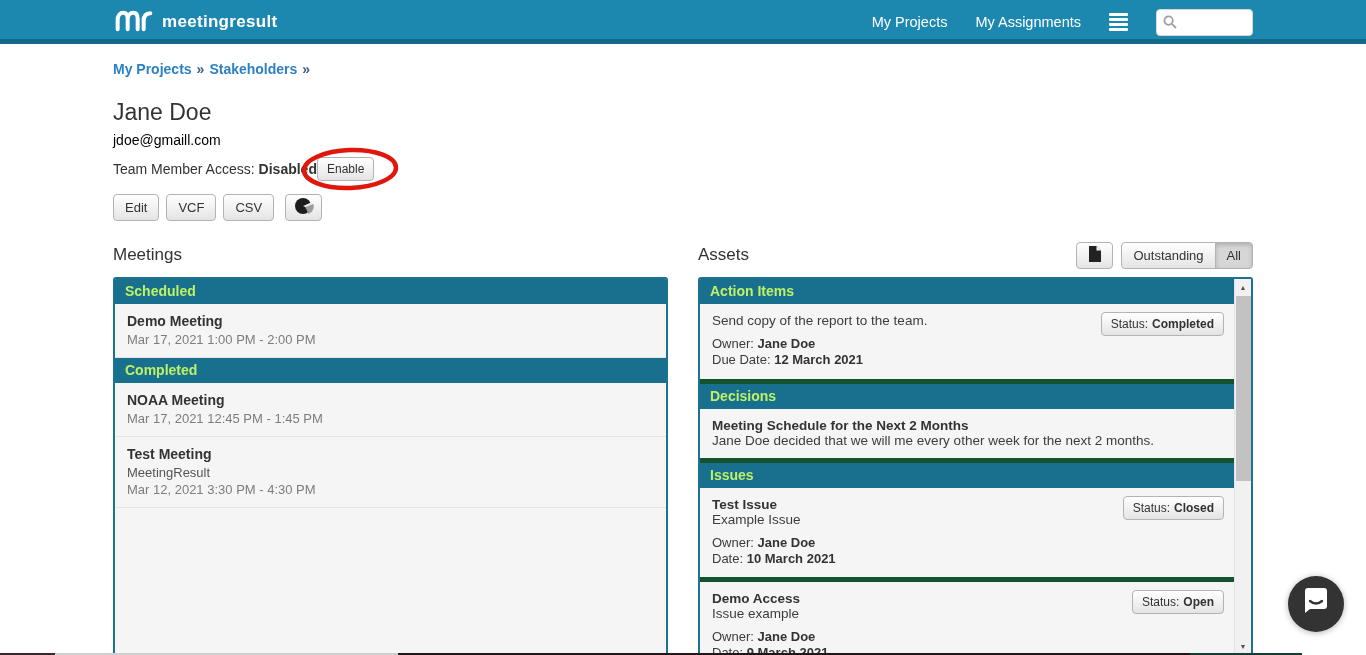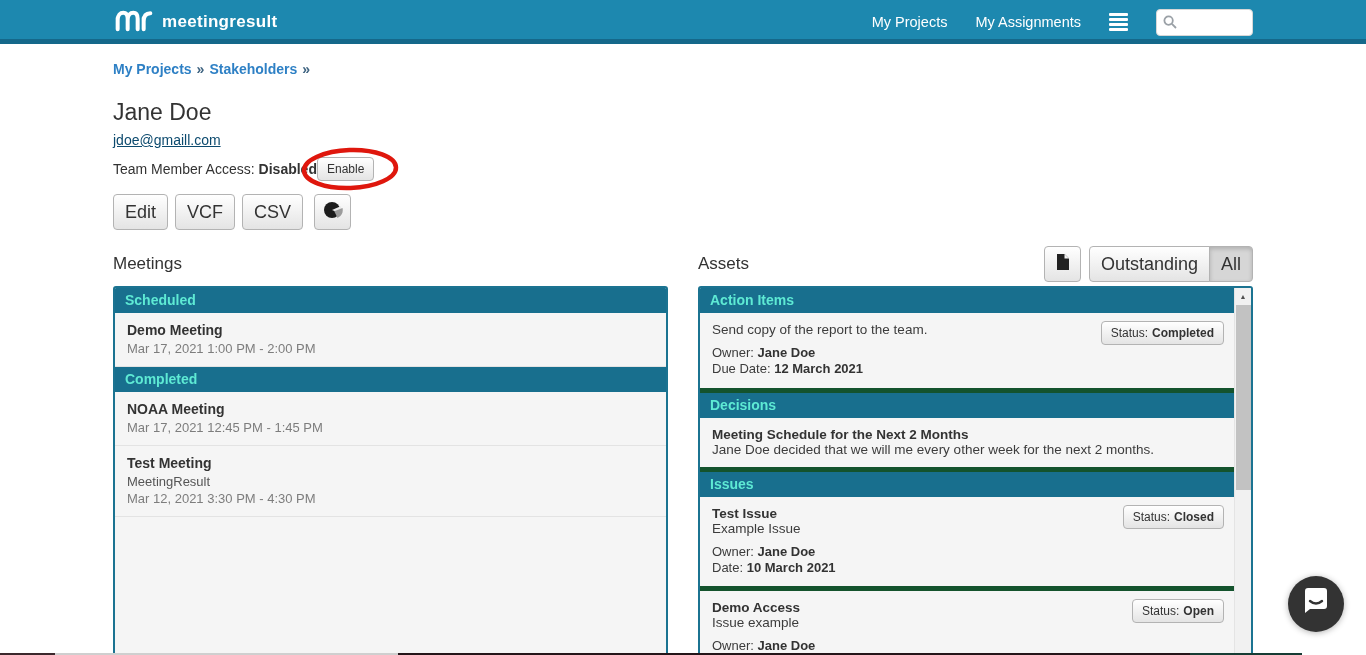--- a/index.html
+++ b/index.html
@@ -25,32 +25,32 @@
   }
   .search-glyph { position:absolute; left:7px; top:6px; }
 
   
   .container { width:1140px; margin:0 auto; position:relative; }
   .breadcrumb { padding-top:17px; font-size:14px; font-weight:bold; }
   .breadcrumb a { color:#2e80c5; text-decoration:none; cursor:pointer; }
   .crumb-sep { color:#3e6380; margin:0 5px; }
 
   .stk-name { margin-top:22px; font-size:23px; color:#333; }
-  .stk-email { margin-top:6px; font-size:14px; color:#0c4a6e;text-decoration:underline; }
+  .stk-email { margin-top:6px; font-size:14px; color:#000000; }
   .access-row { margin-top:9px; font-size:14px; color:#333; display:flex; align-items:center; position:relative; height:24px; }
   .access-status { font-weight:bold; margin-left:4px; }
 
   .btn {
     display:inline-flex; align-items:center; justify-content:center;
     background:linear-gradient(#ffffff,#e4e4e4); border:1px solid #b3b3b3;
     border-radius:4px; color:#333; cursor:pointer;
     font-family:"Liberation Sans", sans-serif;
   }
   .btn-sm { font-size:12px; padding:3px 9px; height:24px; }
-  .btn-md { font-size:18px; padding:10px 11px; height:36px; }
+  .btn-md { font-size:13px; padding:10px 11px; height:27px; }
   .enable-btn { }
   .annotation-ellipse { position:absolute; left:186px; top:-12px; pointer-events:none; }
 
   .action-row { margin-top:13px; display:flex; gap:7px; }
   .icon-btn { width:37px; }
   .pie-btn { margin-left:4px; }
 
   .columns { margin-top:20px; display:flex; gap:30px; }
   .col { width:555px; }
   .col-heading-row { display:flex; align-items:center; justify-content:space-between; height:28px; margin-bottom:8px; }
@@ -60,21 +60,21 @@
   .btn-group .btn { border-radius:0; margin-left:-1px; }
   .btn-group .btn:first-child { border-radius:4px 0 0 4px; margin-left:0; }
   .btn-group .btn:last-child { border-radius:0 4px 4px 0; }
   .btn-active { background:#d6d6d6; box-shadow:inset 0 2px 4px rgba(0,0,0,.18); }
 
   .panel {
     height:380px; border:2px solid #1b7391; border-radius:3px;
     background:#f5f5f5; overflow:hidden; position:relative;
   }
   .sec-header {
-    background:#186f8e; color:#5eead4; font-size:14px; font-weight:bold;
+    background:#186f8e; color:#bef264; font-size:14px; font-weight:bold;
     padding:4px 10px; height:25px; line-height:17px;
   }
   .m-item { padding:9px 12px 10px; border-bottom:1px solid #e3e3e3; cursor:pointer; }
   .m-title { font-size:14px; font-weight:bold; color:#333; margin-bottom:3px; }
   .m-sub { font-size:13px; color:#555; margin-bottom:2px; }
   .m-time { font-size:13px; color:#7d7d7d; }
 
   .assets-scroll-wrap { position:absolute; inset:0; right:17px; }
   .a-item { position:relative; padding:9px 12px 10px; border-bottom:5px solid #14532d; }
   .a-text { font-size:13.5px; color:#3c3c3c; }

